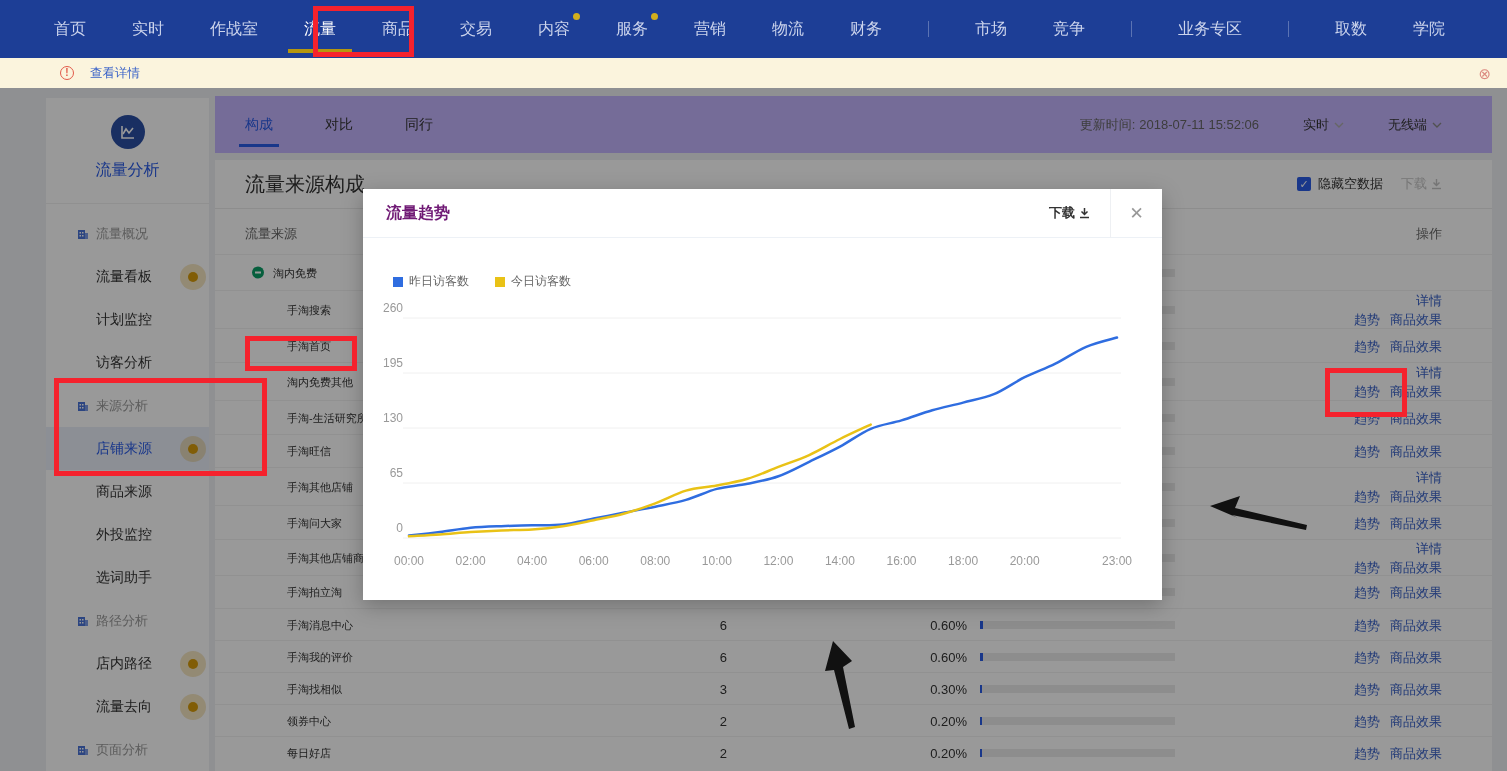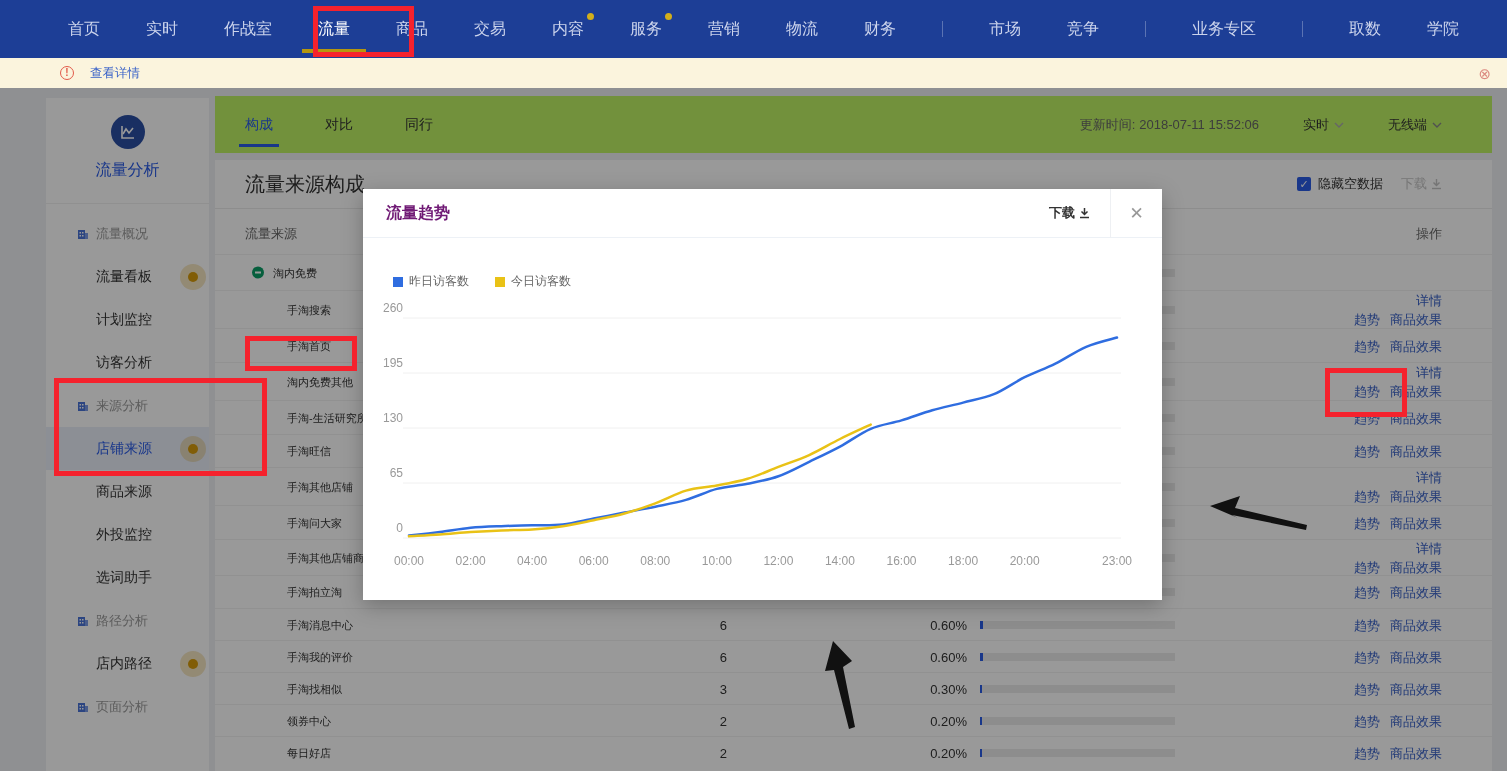--- a/index.html
+++ b/index.html
@@ -1,21 +1,21 @@
 <!DOCTYPE html>
 <html><head>
 <meta charset="utf-8">
 <style>
   * { margin:0; padding:0; box-sizing:border-box; }
   html,body { width:1507px; height:771px; overflow:hidden; }
   body { position:relative; background:#eef0f3; font-family:"Liberation Sans","DejaVu Sans",sans-serif; color:#333; }
   a { text-decoration:none; cursor:pointer; }
 
   
-  #navbar { position:absolute; top:0; left:0; right:0; height:58px; background:#1d3e96; display:flex; align-items:center; padding-left:68px; z-index:10; }
+  #navbar { position:absolute; top:0; left:0; right:0; height:58px; background:#1d3e96; display:flex; align-items:center; padding-left:54px; z-index:10; }
   .nav-item { position:relative; height:58px; display:flex; align-items:center; color:#ccd4ec; font-size:16px; margin-right:46px; cursor:pointer; flex:none; }
   .nav-item.active { color:#ffffff; }
   .nav-item.active::after { content:""; position:absolute; left:50%; transform:translateX(-50%); bottom:5px; width:64px; height:4px; background:#b5960f; }
   .nav-dot { position:absolute; top:13px; right:-10px; width:7px; height:7px; border-radius:50%; background:#d2ae1b; }
   .nav-divider { width:1px; height:16px; background:rgba(255,255,255,.28); margin-right:46px; flex:none; }
 
   
   #notice { position:absolute; top:58px; left:0; right:0; height:30px; background:#fbf4dd; display:flex; align-items:center; padding:0 16px 0 60px; font-size:12.5px; color:#6e5a20; z-index:10; }
   .notice-icon { flex:none; width:14px; height:14px; border:1px solid #e25a4a; border-radius:50%; color:#e25a4a; font-size:10px; line-height:12px; text-align:center; margin-right:8px; font-weight:bold; }
   #notice .txt { white-space:nowrap; overflow:hidden; }
@@ -29,21 +29,21 @@
   .sb-title { margin-top:11px; color:#2b5ce6; font-size:16px; }
   .sb-list { padding-top:8px; }
   .sb-group { height:43px; display:flex; align-items:center; padding-left:31px; color:#9a9a9a; font-size:13px; }
   .sb-group svg { margin-right:7px; flex:none; }
   .sb-item { height:43px; display:flex; align-items:center; padding-left:50px; color:#333; font-size:14px; position:relative; cursor:pointer; }
   .sb-item.active { background:#e9eef9; color:#2b5ce6; }
   .sb-badge { position:absolute; right:3px; top:50%; margin-top:-13px; width:26px; height:26px; border-radius:50%; background:rgba(215,155,10,.25); }
   .sb-badge::after { content:""; position:absolute; left:8px; top:8px; width:10px; height:10px; border-radius:50%; background:#d79b0a; }
 
   
-  #tabsbar { position:absolute; left:215px; top:96px; width:1277px; height:57px; background:#bef264; display:flex; align-items:center; padding:0 50px 0 30px; }
+  #tabsbar { position:absolute; left:215px; top:96px; width:1277px; height:57px; background:#c4b5fd; display:flex; align-items:center; padding:0 50px 0 30px; }
   .tab { position:relative; height:57px; line-height:57px; font-size:14px; color:#333; margin-right:52px; cursor:pointer; }
   .tab.active { color:#2b5ce6; }
   .tab.active::after { content:""; position:absolute; left:50%; transform:translateX(-50%); bottom:6px; width:40px; height:3px; background:#2b5ce6; }
   .meta { margin-left:auto; display:flex; align-items:center; font-size:13px; color:#555; }
   .meta .upd-label { color:#666; }
   .meta .upd-value { color:#666; margin-left:4px; }
   .dd { display:flex; align-items:center; color:#333; margin-left:44px; cursor:pointer; }
   .dd svg { margin-left:5px; }
 
   
@@ -219,20 +219,24 @@
           <rect x="8" y="5" width="3" height="6" fill="#7c9ce6"></rect>
           <rect x="2.5" y="4" width="1.5" height="1.5" fill="#fff"></rect>
           <rect x="5" y="4" width="1.5" height="1.5" fill="#fff"></rect>
           <rect x="2.5" y="7" width="1.5" height="1.5" fill="#fff"></rect>
           <rect x="5" y="7" width="1.5" height="1.5" fill="#fff"></rect>
         </svg>
         <span>路径分析</span>
       </div>
       <div class="sb-item">
         <span>店内路径</span>
+        <i class="sb-badge"></i>
+      </div>
+      <div class="sb-item">
+        <span>流量去向</span>
         <i class="sb-badge"></i>
       </div>
       <div class="sb-group">
         <svg width="12" height="12" viewBox="0 0 12 12">
           <rect x="1" y="2" width="7" height="9" fill="#4a74d8"></rect>
           <rect x="8" y="5" width="3" height="6" fill="#7c9ce6"></rect>
           <rect x="2.5" y="4" width="1.5" height="1.5" fill="#fff"></rect>
           <rect x="5" y="4" width="1.5" height="1.5" fill="#fff"></rect>
           <rect x="2.5" y="7" width="1.5" height="1.5" fill="#fff"></rect>
           <rect x="5" y="7" width="1.5" height="1.5" fill="#fff"></rect>

